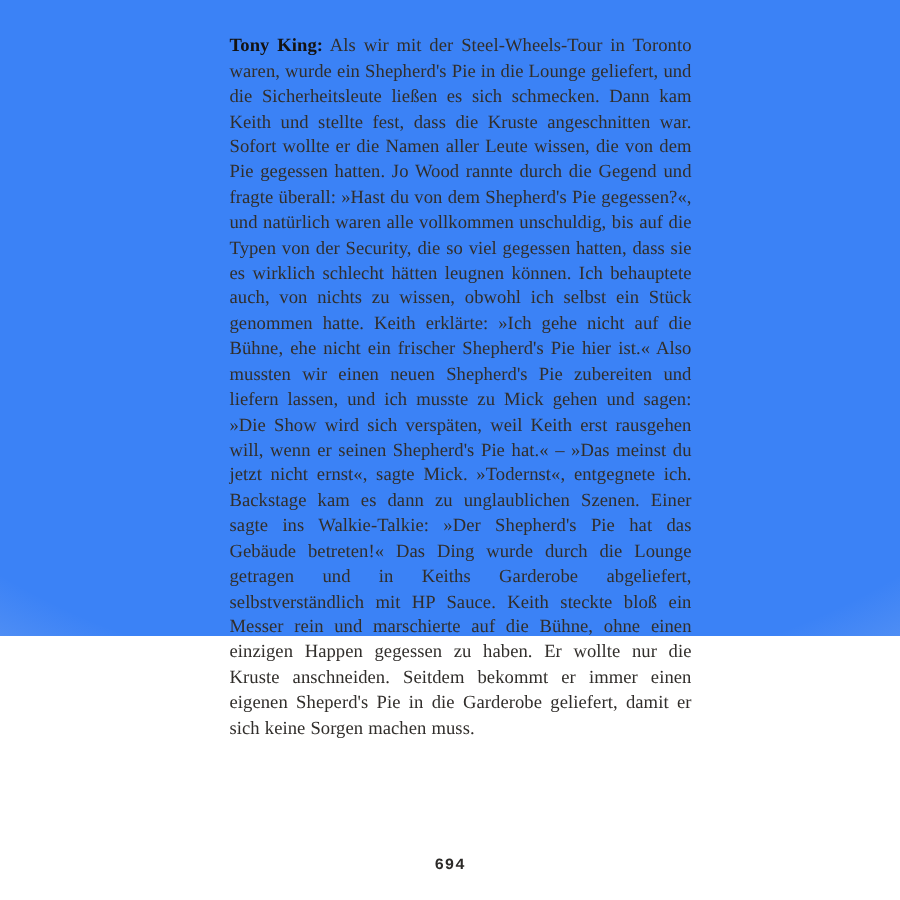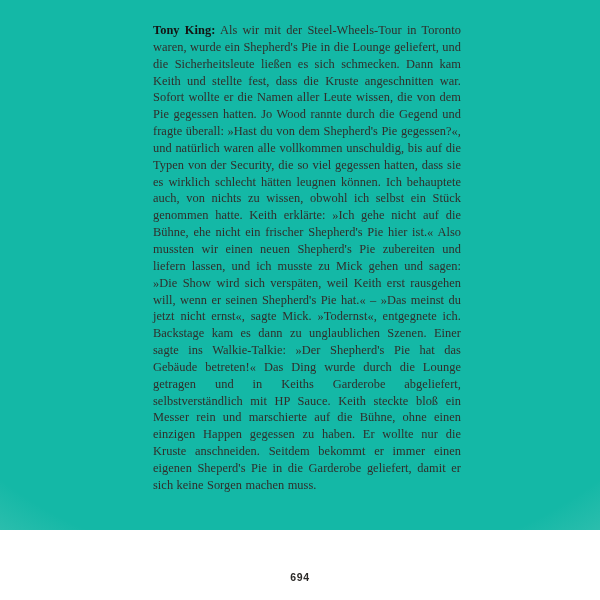--- a/index.html
+++ b/index.html
@@ -10,22 +10,22 @@
     width: 600px;
     height: 600px;
     background: #ffffff;
     font-family: "Liberation Serif", "DejaVu Serif", serif;
     overflow: hidden;
   }
 
   #page {
     position: relative;
     width: 600px;
-    height: 530px;
-    background: #14b8a6;
+    height: 424px;
+    background: #3b82f6;
   }
 
   
   #page-texture {
     position: absolute;
     inset: 0;
     background:
       radial-gradient(ellipse 130% 115% at 50% 45%,
         rgba(255,255,255,0) 55%,
         rgba(238,236,231,0.55) 88%,
@@ -60,21 +60,21 @@
     font-weight: bold;
     color: #141312;
   }
 
   #page-number {
     position: absolute;
     left: 0;
     right: 0;
     top: 571px;
     text-align: center;
-    font-family: Liberation Sans, sans-serif;
+    font-family: Liberation Mono, monospace;
     font-weight: bold;
     font-size: 10.5px;
     letter-spacing: 0.6px;
     color: #2c2a28;
   }
 
   
   #last-line-clip {
     overflow: hidden;
   }

